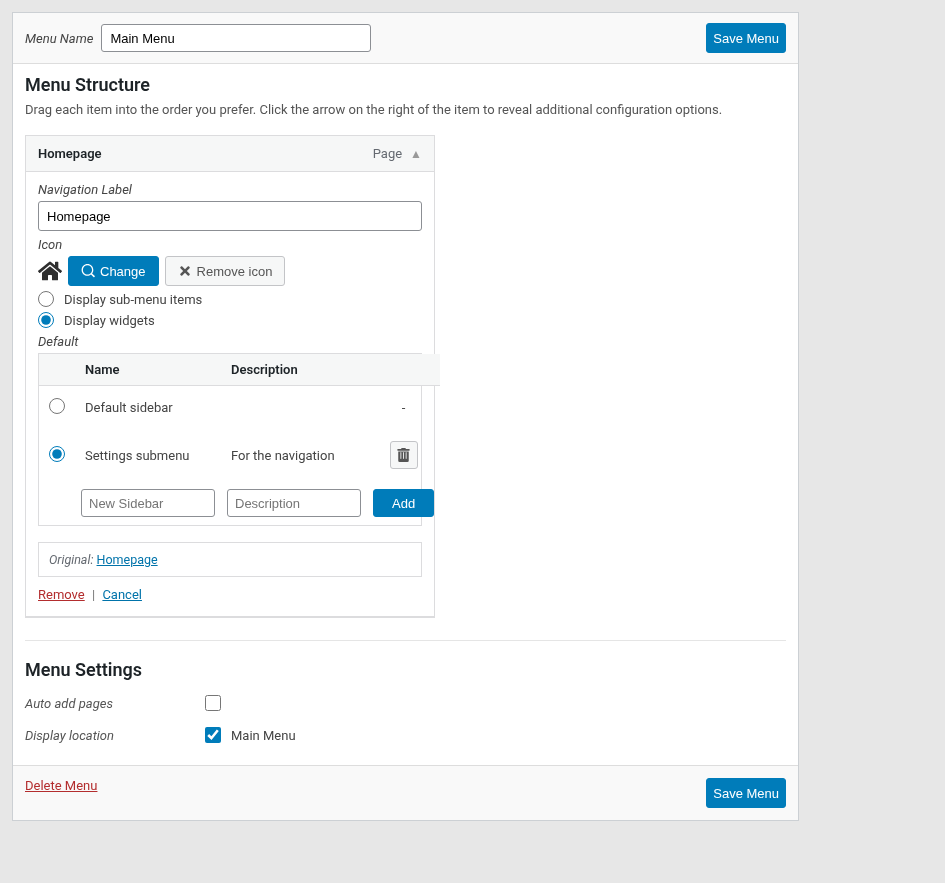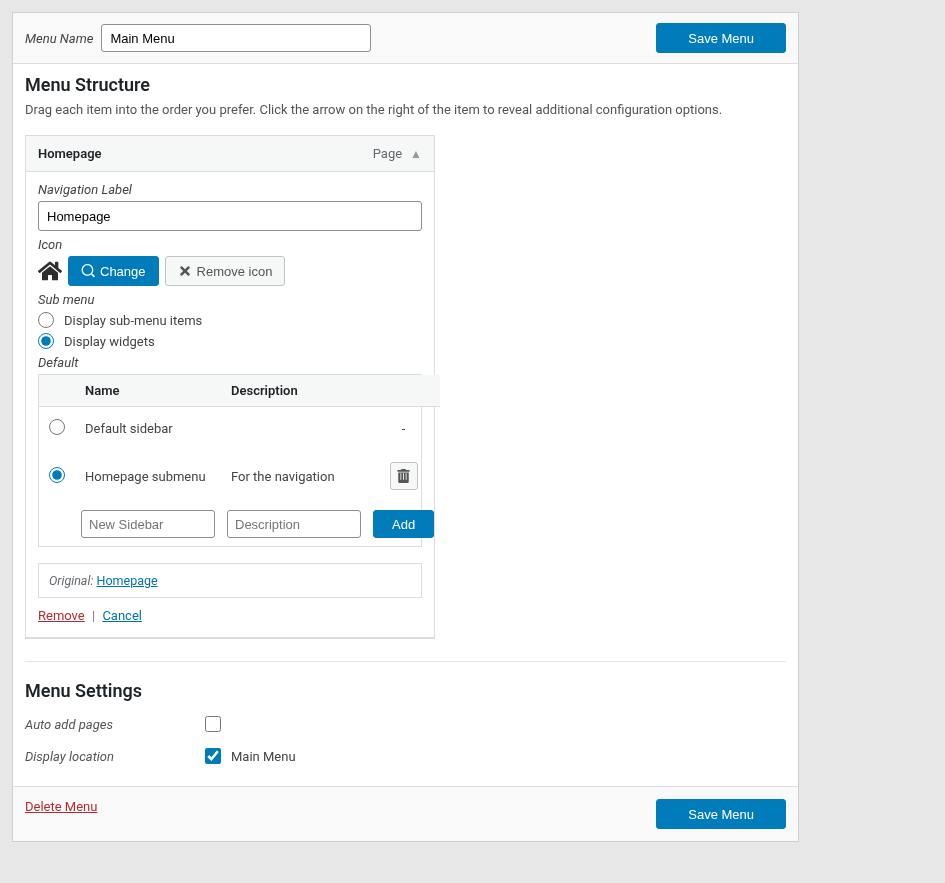--- a/index.html
+++ b/index.html
@@ -1,21 +1,21 @@
 <!DOCTYPE html>
 <html><head>
 <meta charset="utf-8">
 <style>
 * { box-sizing: border-box; margin: 0; padding: 0; }
 body { font-family: -apple-system, BlinkMacSystemFont, "Segoe UI", Roboto, sans-serif; font-size: 13px; color: #444; background: #e7e7e7; padding: 12px; }
 .container { width: 787px; border: 1px solid #ccd0d4; background: #fff; }
 .top-bar { background: #f9f9f9; border-bottom: 1px solid #ddd; padding: 10px 12px; display: flex; align-items: center; }
 .top-bar label { font-style: italic; color: #444; margin-right: 8px; }
 .top-bar input[type="text"] { width: 270px; padding: 4px 8px; border: 1px solid #8c8f94; border-radius: 3px; font-size: 13px; height: 28px; }
-.btn-primary { background: #007cba; color: #fff; border: 1px solid #007cba; padding: 5px 31px; border-radius: 3px; cursor: pointer; font-size: 13px; height: 30px; display: inline-flex; align-items: center; }
+.btn-primary { background: #007cba; color: #fff; border: 1px solid #007cba; padding: 5px 6px; border-radius: 3px; cursor: pointer; font-size: 13px; height: 30px; display: inline-flex; align-items: center; }
 .btn-primary.small { height: 28px; padding: 4px 18px; }
 .top-bar .btn-primary { margin-left: auto; }
 .main { padding: 10px 12px 14px; }
 h2 { font-size: 18px; color: #1d2327; margin-bottom: 7px; font-weight: 600; }
 h2.mt { margin-top: 18px; }
 .desc { color: #555; margin-bottom: 18px; font-size: 13px; }
 .menu-item { width: 410px; border: 1px solid #dcdcde; }
 .menu-item-header { background: #f6f7f7; border-bottom: 1px solid #dcdcde; padding: 10px 12px; display: flex; align-items: center; cursor: pointer; }
 .menu-item-header .title { font-weight: 600; font-size: 13px; color: #1d2327; }
 .menu-item-header .type { margin-left: auto; color: #646970; font-size: 13px; margin-right: 8px; }
@@ -98,21 +98,20 @@
             <span>Change</span>
           </button>
           <button class="btn-secondary">
             <svg class="icon-sm" viewBox="0 0 352 512">
                 <path fill="currentColor" d="M242.72 256l100.07-100.07c12.28-12.28 12.28-32.19 0-44.48l-22.24-22.24c-12.28-12.28-32.19-12.28-44.48 0L176 189.28 75.93 89.21c-12.28-12.28-32.19-12.28-44.48 0L9.21 111.45c-12.28 12.28-12.28 32.19 0 44.48L109.28 256 9.21 356.07c-12.28 12.28-12.28 32.19 0 44.48l22.24 22.24c12.28 12.28 32.2 12.28 44.48 0L176 322.72l100.07 100.07c12.28 12.28 32.2 12.28 44.48 0l22.24-22.24c12.28-12.28 12.28-32.19 0-44.48L242.72 256z"></path>
               </svg>
             <span>Remove icon</span>
           </button>
         </div>
 
-        <label class="field-label">Sub menu</label>
         <div class="radio-row">
           <input type="radio" name="submenu" style="">
           <label>Display sub-menu items</label>
         </div>
         <div class="radio-row">
           <input type="radio" name="submenu" checked="" style="">
           <label>Display widgets</label>
         </div>
 
         <label class="field-label">Default</label>
@@ -128,21 +127,21 @@
             </thead>
             <tbody>
               <tr class="data">
                 <td class="radio-cell"><input type="radio" name="sb" style=""></td>
                 <td>Default sidebar</td>
                 <td></td>
                 <td class="act-cell">-</td>
               </tr>
               <tr class="data">
                 <td class="radio-cell"><input type="radio" name="sb" checked="" style=""></td>
-                <td>Homepage submenu</td>
+                <td>Settings submenu</td>
                 <td>For the navigation</td>
                 <td class="act-cell">
                   <button class="trash-btn">
                     <svg width="13" height="14" viewBox="0 0 448 512">
                         <path fill="#555" d="M32 464a48 48 0 0048 48h288a48 48 0 0048-48V128H32zm272-304a16 16 0 0132 0v224a16 16 0 01-32 0zm-96 0a16 16 0 0132 0v224a16 16 0 01-32 0zm-96 0a16 16 0 0132 0v224a16 16 0 01-32 0zM432 32H312l-9.4-18.7A24 24 0 00281.1 0H166.8a23.72 23.72 0 00-21.4 13.3L136 32H16A16 16 0 000 48v32a16 16 0 0016 16h416a16 16 0 0016-16V48a16 16 0 00-16-16z"></path>
                       </svg>
                   </button>
                 </td>
               </tr>
               <tr class="sidebar-new-row">

